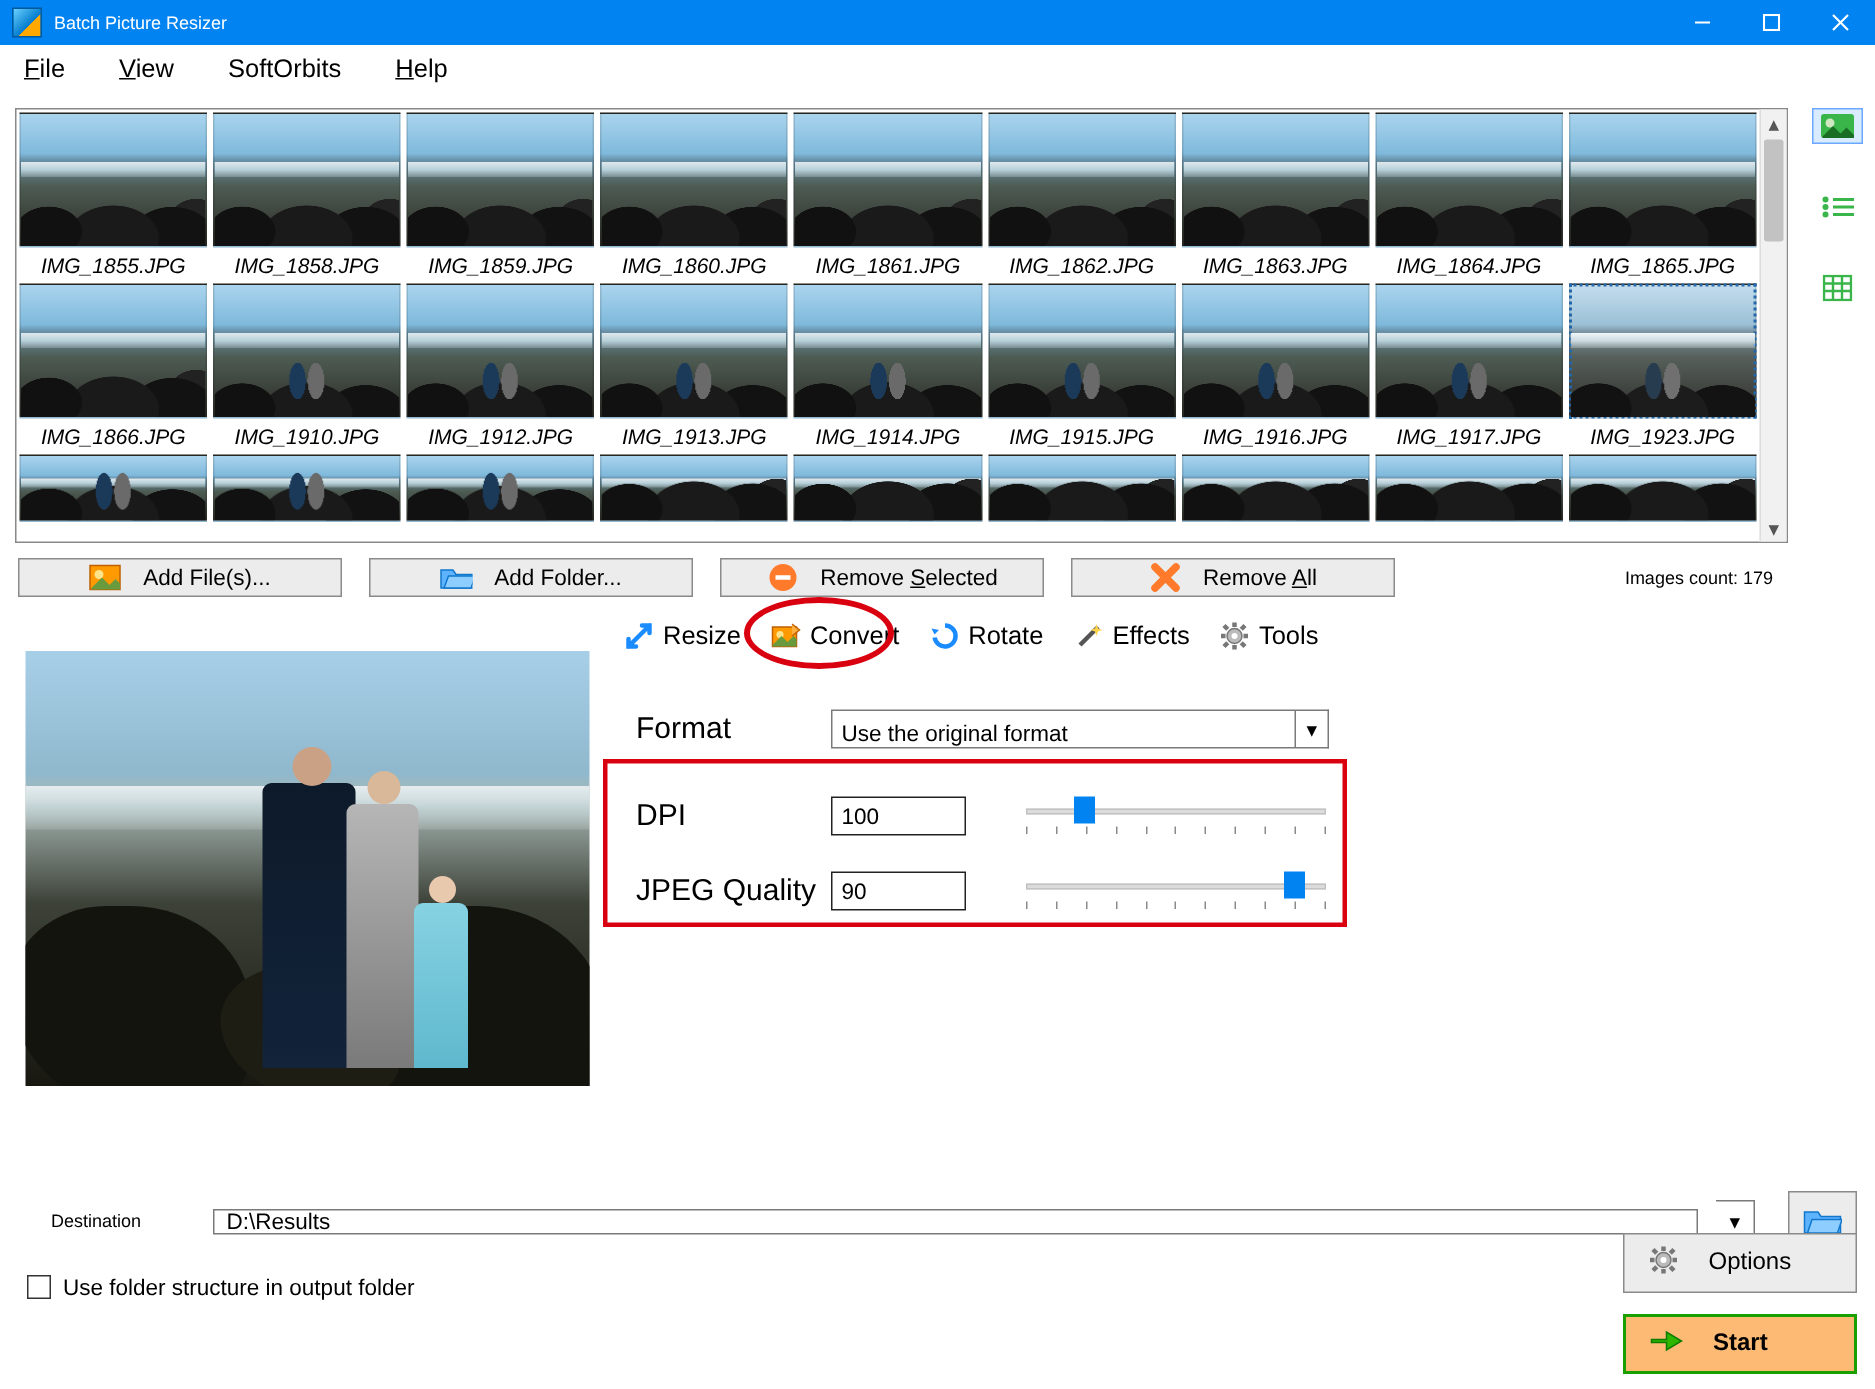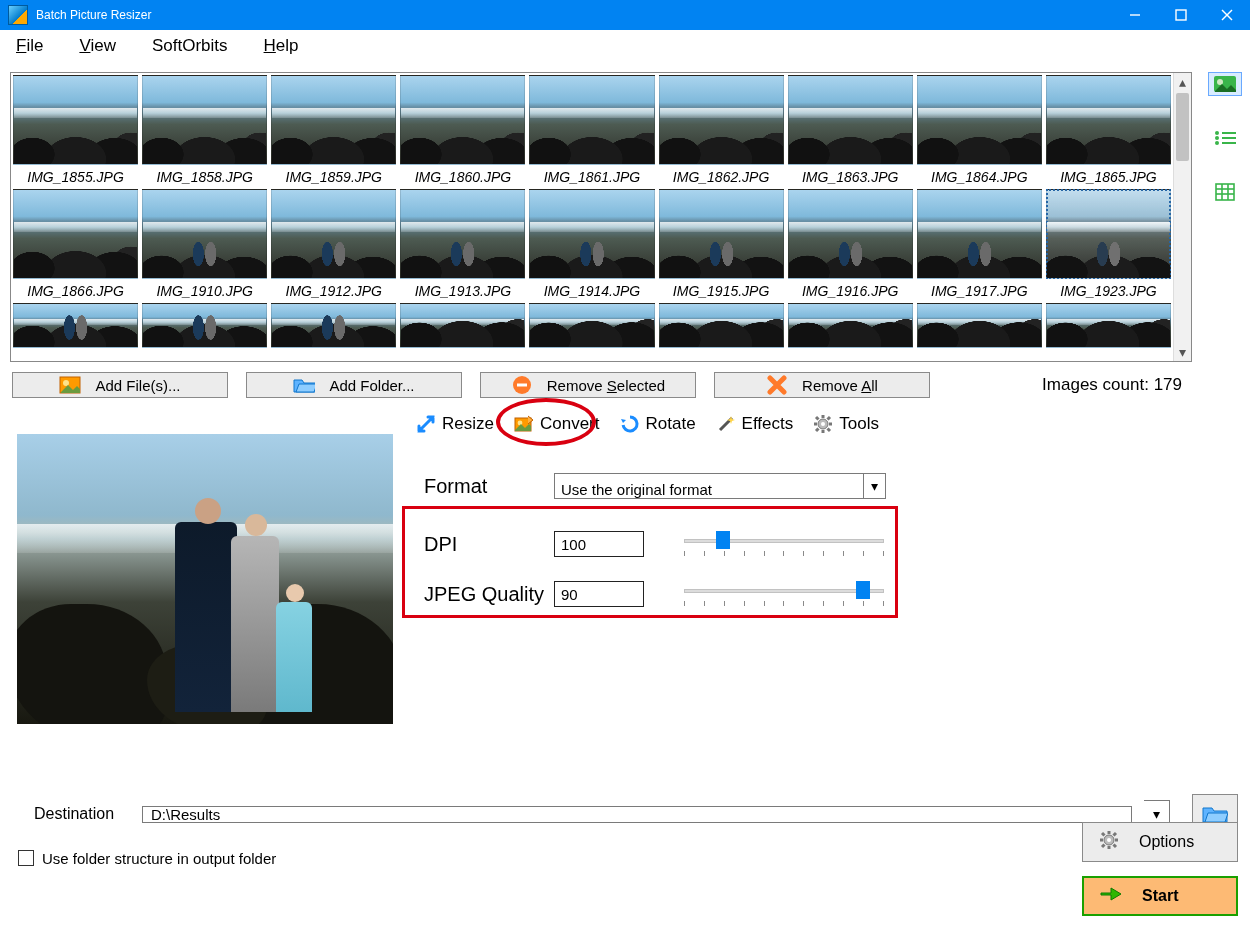--- a/index.html
+++ b/index.html
@@ -68,21 +68,21 @@
   .thumb .img.trim::after { height:90%; top:10%; }
   .vscroll { width:18px; background:#f1f1f1; border-left:1px solid #ddd; position:relative; }
   .vscroll .arrow { height:18px; display:flex; align-items:center; justify-content:center; color:#555; }
   .vscroll .arrow.bot { position:absolute; bottom:0; left:0; right:0; }
   .vscroll .track-thumb { position:absolute; left:2px; right:2px; top:20px; height:68px; background:#c2c2c2; border-radius:2px; }
 
   
   .tools-row { display:flex; align-items:center; gap:18px; padding:10px 2px 0 2px; }
   .btn { height:26px; border:1px solid #8a8a8a; background:var(--toolbar-bg); display:flex; align-items:center; justify-content:center; gap:14px; padding:0 18px; font-size:15px; cursor:default; }
   .btn .ico { width:22px; height:18px; display:flex; align-items:center; justify-content:center; }
-  .count-lbl { margin-left:auto; font-size:17px; padding-right:8px; }
+  .count-lbl { margin-left:auto; font-size:12px; padding-right:8px; }
 
   
   .mid { display:flex; gap:6px; margin-top:6px; flex:1; min-height:0; }
   .preview { width:390px; height:350px; background:#fff; display:flex; align-items:center; justify-content:center; }
   .preview .pv-img { width:376px; height:290px; background:linear-gradient(to bottom,#a8cfe8 0%,#8fb8cd 28%,#a9b9b6 34%,#3d4238 58%,#181810 100%); position:relative; overflow:hidden; }
   .preview .pv-img::before{content:"";position:absolute;left:0;right:0;top:31%;height:10%;background:linear-gradient(to bottom,#ffffffbb,#d7e9ef99,#ffffff22);}
   .preview .pv-img .person{position:absolute;bottom:4%;border-radius:6px 6px 0 0;}
   .p1{left:42%;width:62px;height:190px;background:linear-gradient(#0d1a2a,#12233a);}        
   .p1h{position:absolute;top:-24px;left:20px;width:26px;height:26px;border-radius:50%;background:#caa184;}
   .p2{left:57%;width:48px;height:176px;background:linear-gradient(#b6b6b6,#7a7a7a);}         
@@ -105,21 +105,21 @@
   .slider .ticks { position:absolute; top:22px; left:0; right:0; height:6px; display:flex; justify-content:space-between; }
   .slider .ticks span { width:1px; height:5px; background:#8a8a8a; display:inline-block; }
   .slider .handle { position:absolute; top:2px; width:14px; height:18px; background:var(--blue); }
   .chev { border:1px solid #7a7a7a; border-left:none; width:22px; height:26px; display:flex; align-items:center; justify-content:center; background:#fff; }
 
   .red-box { position:absolute; border:3px solid var(--red-annot); pointer-events:none; }
   .red-circle { position:absolute; border:4px solid var(--red-annot); border-radius:50%; pointer-events:none; }
 
   
   .dest-row { display:flex; align-items:center; padding:6px 12px 0 34px; gap:12px; height:46px; }
-  .dest-row .lab { width:96px; font-size:16px; }
+  .dest-row .lab { width:96px; font-size:12px; }
   .dest-row .combo { flex:1; height:17px; border:1px solid #7a7a7a; background:#fff; font-size:15px; padding:0 8px; display:flex; align-items:center; }
   .dest-row .combochev { width:26px; height:28px; border:1px solid #7a7a7a; border-left:none; display:flex; align-items:center; justify-content:center; }
   .browse-btn { width:46px; height:40px; border:1px solid #8a8a8a; background:var(--toolbar-bg); display:flex; align-items:center; justify-content:center; margin-left:10px; }
 
   .bot-row { display:flex; align-items:center; padding:6px 12px 0 18px; height:42px; }
   .chk { width:16px; height:16px; border:1px solid #333; margin-right:8px; }
   .rightbuttons { position:absolute; right:12px; bottom:10px; display:flex; flex-direction:column; gap:14px; }
   .bigbtn { width:156px; height:40px; border:1px solid #8a8a8a; background:var(--toolbar-bg); display:flex; align-items:center; gap:20px; padding:0 16px; font-size:16px; }
   .bigbtn.start { border:2px solid #1aa000; background:#fdba74; font-weight:600; }
 

